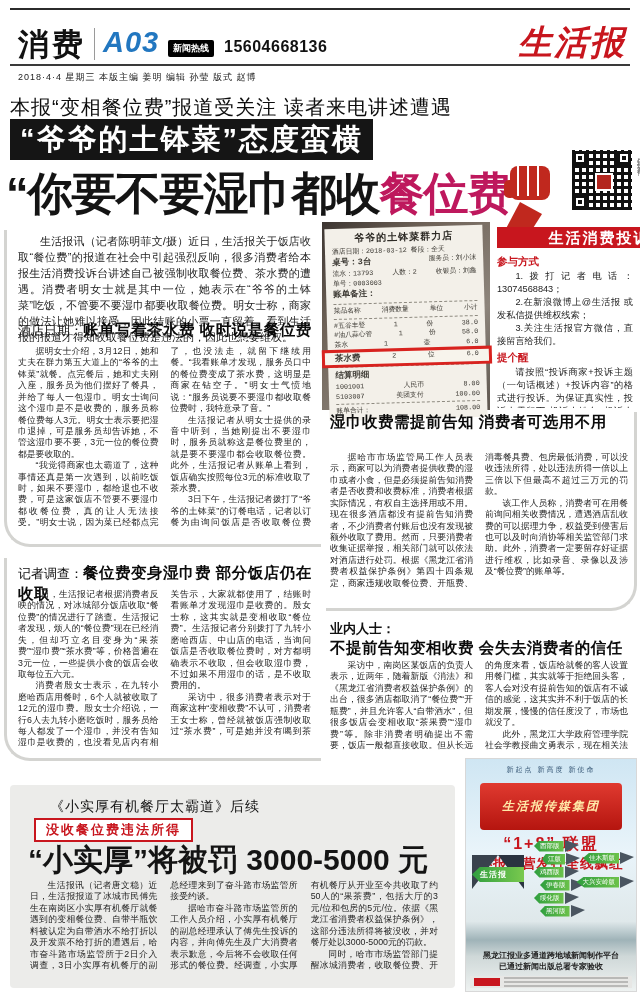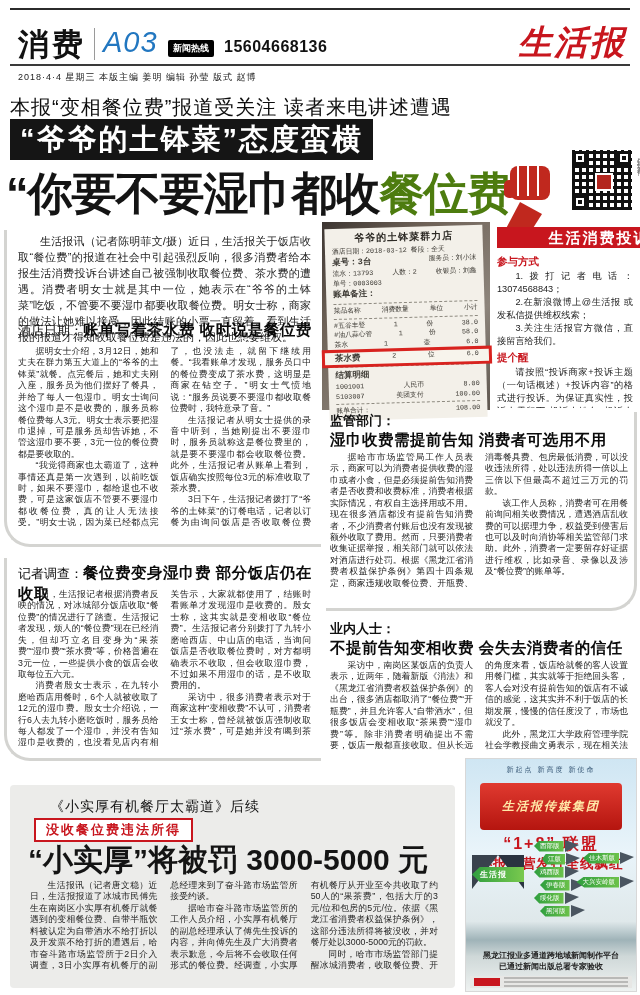--- a/index.html
+++ b/index.html
@@ -3,31 +3,31 @@
 <meta charset="utf-8">
 <style>
   html,body{margin:0;padding:0;background:#f4f4f4;}
   .page{position:relative;width:640px;height:995px;background:#fff;margin:0 auto;
         font-family:"Liberation Sans","DejaVu Sans",sans-serif;overflow:hidden;color:#1c1c1c;}
   .abs{position:absolute;}
   
   .topline{height:2px;background:#2b2b2b;}
   .sec-name{font-size:31px;font-weight:bold;letter-spacing:3px;color:#111;font-family:"Liberation Serif","DejaVu Serif",serif;}
   .vdiv{width:1px;height:32px;background:#9a9a9a;}
-  .pageno{font-size:29px;font-weight:normal;font-style:italic;color:#2277c0;letter-spacing:1px;}
+  .pageno{font-size:29px;font-weight:bold;font-style:italic;color:#2277c0;letter-spacing:1px;}
   .hotline-chip{background:#000000;color:#fff;font-size:9px;font-weight:bold;padding:2px 5px;border-radius:2px;}
   .hotline-num{font-size:16px;font-weight:bold;color:#111;letter-spacing:.5px;}
   .logo{font-size:34px;font-weight:bold;font-style:italic;color:#c8161e;font-family:"Liberation Serif","DejaVu Serif",serif;letter-spacing:2px;}
   .rule{height:2px;background:#3a3a3a;}
   .dateline{font-size:9px;color:#222;letter-spacing:1px;}
   
   .kicker{font-size:20px;color:#0d0d0d;letter-spacing:1px;}
   .subhead{background:#151515;color:#fff;font-size:29px;font-weight:bold;line-height:41px;padding:0 10px;letter-spacing:2px;white-space:nowrap;}
   .mainhead{font-size:45px;font-weight:bold;letter-spacing:-1px;color:#141414;white-space:nowrap;}
-  .mainhead .accent{color:#4d7c0f;}
+  .mainhead .accent{color:#be185d;}
   .mainhead .endq{color:#555;}
   
   .qr{width:60px;height:60px;background:
       repeating-linear-gradient(0deg,#111 0 3px,transparent 3px 7px),
       repeating-linear-gradient(90deg,#111 0 3px,#fff 3px 7px);outline:3px solid #fff;}
   .finder{position:absolute;width:14px;height:14px;border:3px solid #111;background:#fff;box-sizing:border-box;}
   .finder i{position:absolute;inset:2px;background:#111;display:block;}
   .qr-red{position:absolute;left:23px;top:23px;width:14px;height:14px;background:#b3261e;border:2px solid #fff;}
   .qr-cap{writing-mode:vertical-rl;font-size:8px;color:#777;letter-spacing:2px;}
   .banner{background:#c8161e;color:#fff;font-weight:bold;font-size:15px;text-align:center;line-height:21px;letter-spacing:2px;}
@@ -211,21 +211,20 @@
     <div class="ph">参与方式</div>
     <p>1.拨打记者电话：13074568843；</p>
     <p>2.在新浪微博上@生活报 或发私信提供维权线索；</p>
     <p>3.关注生活报官方微信，直接留言给我们。</p>
     <div class="ph">提个醒</div>
     <p>请按照“投诉商家+投诉主题（一句话概述）+投诉内容”的格式进行投诉。为保证真实性，投诉人需留下“投诉人姓名+投诉人手机号+投诉地区”三个准确信息，我们将会对投诉人姓名和手机号等严格保密。</p>
   </div>
 
   <div class="abs frameR" style="left:326px;top:412px;width:308px;height:196px;"></div>
   <div class="abs" style="left:330px;top:412px;width:300px;">
-    <div class="sec-label" style="font-weight:bold;">监管部门：</div>
     <div class="sec-title">湿巾收费需提前告知 消费者可选用不用</div>
   </div>
   <div class="abs art cols2" style="left:330px;top:452px;width:298px;height:150px;">
     <p>据哈市市场监管局工作人员表示，商家可以为消费者提供收费的湿巾或者小食，但是必须提前告知消费者是否收费和收费标准，消费者根据实际情况，有权自主选择用或不用。现在很多酒店都没有提前告知消费者，不少消费者付账后也没有发现被额外收取了费用。然而，只要消费者收集证据举报，相关部门就可以依法对酒店进行处罚。根据《黑龙江省消费者权益保护条例》第四十四条规定，商家违规收取餐位费、开瓶费、消毒餐具费、包房最低消费，可以没收违法所得，处以违法所得一倍以上三倍以下但最高不超过三万元的罚款。</p>
     <p>该工作人员称，消费者可在用餐前询问相关收费情况，遭遇酒店乱收费的可以据理力争，权益受到侵害后也可以及时向消协等相关监管部门求助。此外，消费者一定要留存好证据进行维权，比如录音、录像以及涉及“餐位费”的账单等。</p>
   </div>
 
   <div class="abs frameL" style="left:4px;top:558px;width:314px;height:200px;"></div>
   <div class="abs" style="left:18px;top:563px;width:300px;">
     <span class="sec-label">记者调查：</span><span class="sec-title">餐位费变身湿巾费 部分饭店仍在收取</span>

